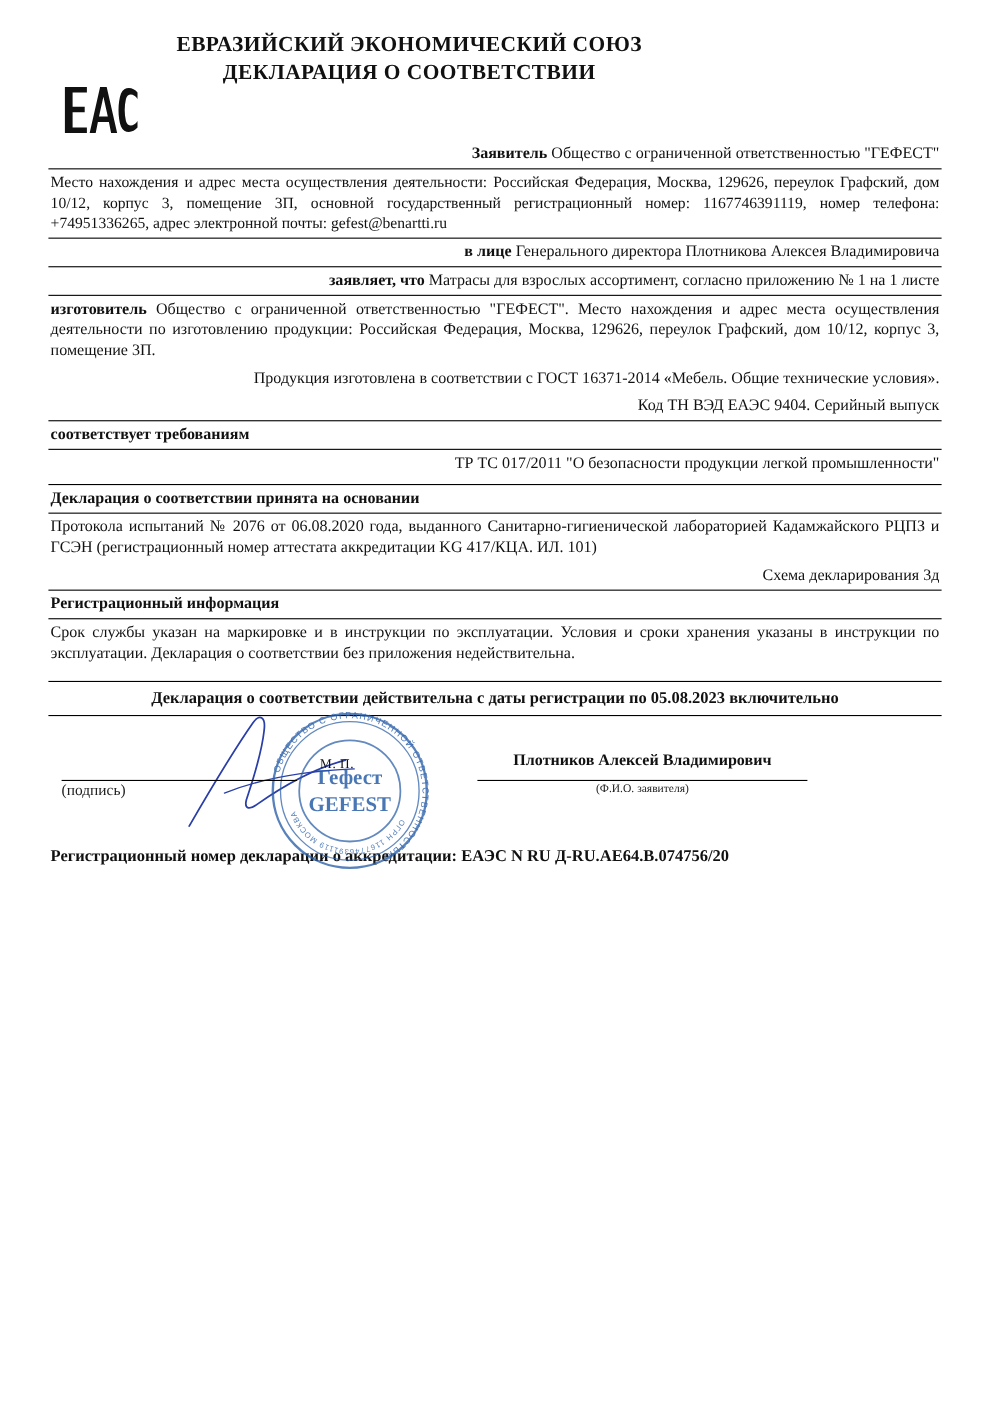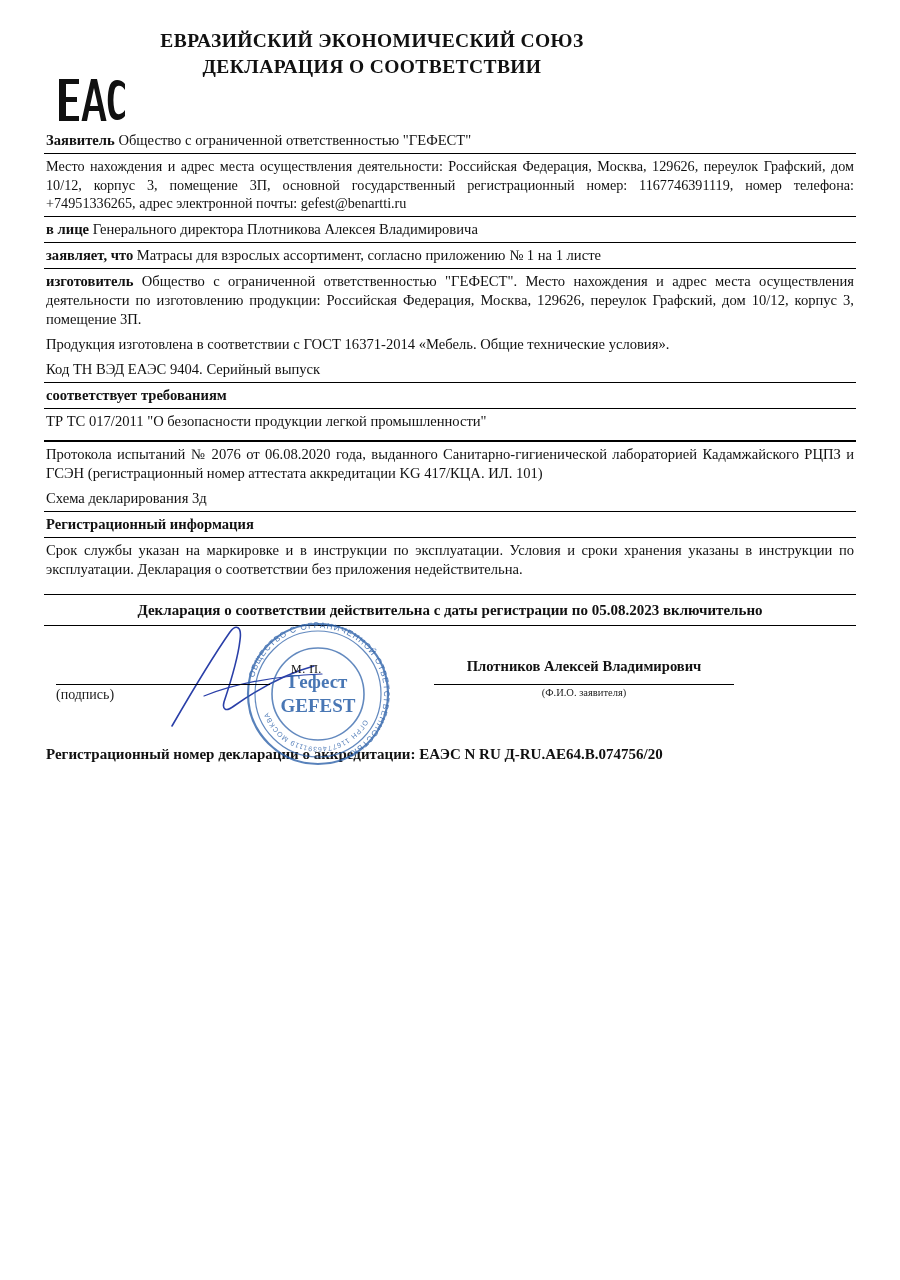--- a/index.html
+++ b/index.html
@@ -70,21 +70,21 @@
     line-height: 19px;
     text-align: justify;
   }
   .row.small {
     font-size: 14.2px;
     line-height: 18.5px;
   }
   .lead {
     font-weight: bold;
   }
-  .row.nojust { text-align: left; }
+  .row.nojust { text-align: right; }
 
   .section-title {
     font-weight: bold;
     font-size: 14.6px;
     padding: 4px 2px 4px 2px;
   }
 
   .spacer-sm { height: 6px; }
   .spacer-md { height: 12px; }
 
@@ -243,20 +243,21 @@
 
     <div class="section-title">соответствует требованиям</div>
 
     <div class="rule"></div>
 
     <div class="row nojust">ТР ТС 017/2011 "О безопасности продукции легкой промышленности"</div>
 
     <div class="spacer-sm"></div>
     <div class="rule"></div>
 
+    <div class="section-title">Декларация о соответствии принята на основании</div>
 
     <div class="rule"></div>
 
     <div class="row">Протокола испытаний № 2076 от 06.08.2020 года, выданного Санитарно-гигиенической лабораторией Кадамжайского РЦПЗ и ГСЭН (регистрационный номер аттестата аккредитации KG 417/КЦА. ИЛ. 101)</div>
     <div class="row nojust">Схема декларирования 3д</div>
 
     <div class="rule"></div>
 
     <div class="section-title">Регистрационный информация</div>
 

